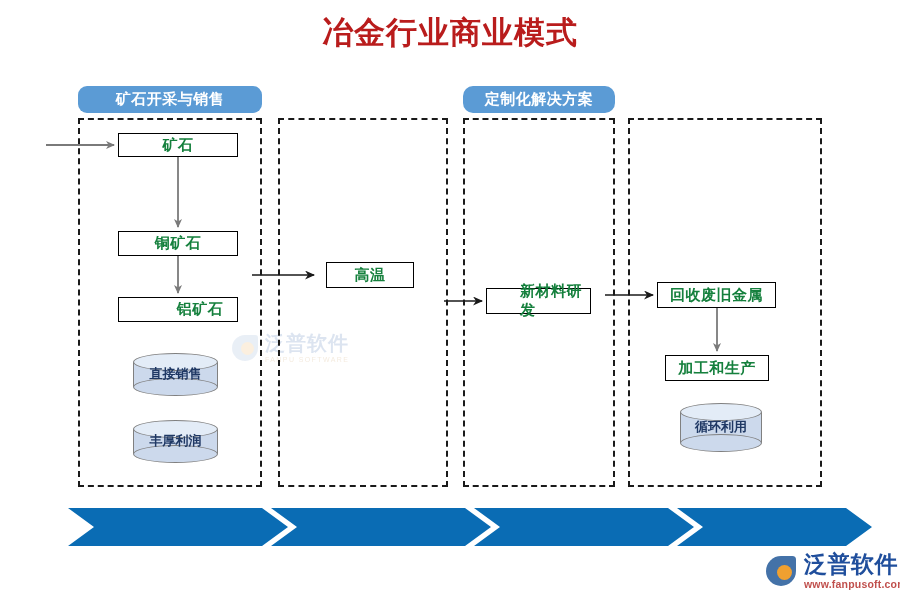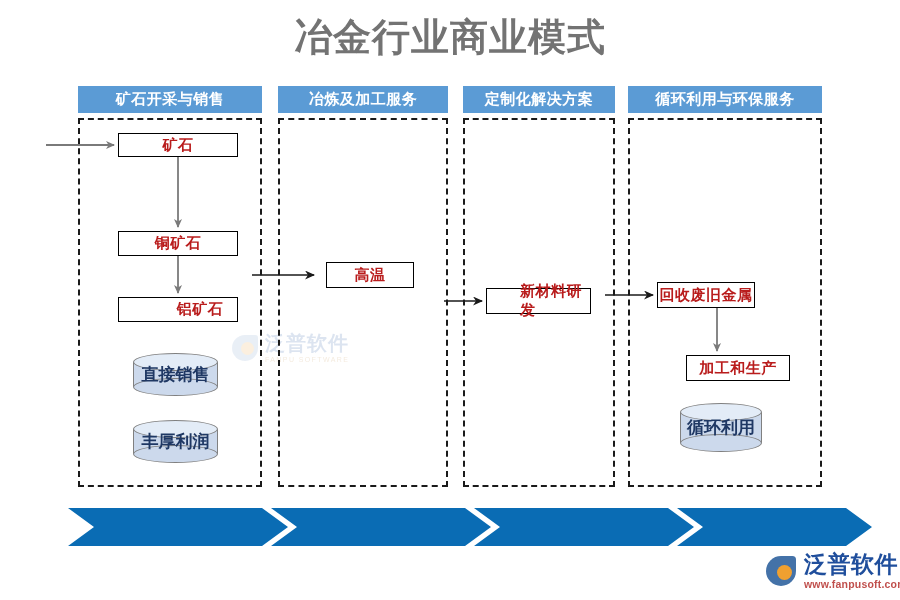--- a/index.html
+++ b/index.html
@@ -21,23 +21,23 @@
   }
 
   
   .page-title {
     position: absolute;
     left: 0;
     top: 12px;
     width: 900px;
     text-align: center;
     font-family: "Liberation Serif", "DejaVu Serif", serif;
-    font-size: 38px;
-    font-weight: bold;
-    color: #737373;
+    font-size: 31px;
+    font-weight: bold;
+    color: #b91c1c;
     letter-spacing: 1px;
   }
 
   
   .watermark {
     position: absolute;
     left: 232px;
     top: 327px;
     width: 160px;
     height: 42px;
@@ -117,21 +117,21 @@
     position: absolute;
     border: 1.4px solid #000000;
     background: #ffffff;
     box-sizing: border-box;
     display: flex;
     align-items: center;
     justify-content: center;
     font-family: "Liberation Serif", "DejaVu Serif", serif;
     font-size: 15px;
     font-weight: bold;
-    color: #b91c1c;
+    color: #15803d;
     letter-spacing: 0.5px;
   }
 
   
   .cyl {
     position: absolute;
     box-sizing: border-box;
   }
   .cyl .cyl-body {
     position: absolute;
@@ -164,21 +164,21 @@
     z-index: 1;
   }
   .cyl .cyl-label {
     position: absolute;
     left: 0; right: 0; top: 0; bottom: 0;
     display: flex;
     align-items: center;
     justify-content: center;
     text-align: center;
     font-family: "Liberation Serif", "DejaVu Serif", serif;
-    font-size: 17px;
+    font-size: 13px;
     font-weight: bold;
     color: #1f3864;
     z-index: 3;
     line-height: 1.15;
     padding: 0 4px;
     box-sizing: border-box;
   }
 
   
   #connectors {
@@ -260,24 +260,22 @@
   <div class="page-title">冶金行业商业模式</div>
 
   <div class="watermark">
     <div class="wm-mark"></div>
     <div class="wm-text">
       <span class="wm-cn">泛普软件</span>
       <span class="wm-en">FANPU SOFTWARE</span>
     </div>
   </div>
 
-  <div class="lane-header" style="left:78px;width:184px;">矿石开采与销售</div>
-  <div class="lane-header" style="left:278px;width:170px;">冶炼及加工服务</div>
-  <div class="lane-header" style="left:463px;width:152px;">定制化解决方案</div>
-  <div class="lane-header" style="left:628px;width:194px;">循环利用与环保服务</div>
+  <div class="lane-header" style="left:78px;width:184px;border-radius:9px;">矿石开采与销售</div>
+  <div class="lane-header" style="left:463px;width:152px;border-radius:10px;">定制化解决方案</div>
 
   <div class="lane-panel" style="left:78px;width:184px;"></div>
   <div class="lane-panel" style="left:278px;width:170px;"></div>
   <div class="lane-panel" style="left:463px;width:152px;"></div>
   <div class="lane-panel" style="left:628px;width:194px;"></div>
 
   <div class="proc-box" style="left:118px;top:133px;width:120px;height:24px;">矿石</div>
   <div class="proc-box" style="left:118px;top:231px;width:120px;height:25px;">铜矿石</div>
   <div class="proc-box" style="left:118px;top:297px;width:120px;height:25px;padding-left:44px;">铝矿石</div>
 
@@ -291,22 +289,22 @@
     <div class="cyl-bottom"></div>
     <div class="cyl-body"></div>
     <div class="cyl-top"></div>
     <div class="cyl-label">丰厚利润</div>
   </div>
 
   <div class="proc-box" style="left:318px;top:262px;width:88px;height:26px;margin-left:8px;">高温</div>
 
   <div class="proc-box" style="left:486px;top:288px;width:105px;height:26px;padding-left:33px;">新材料研发</div>
 
-  <div class="proc-box" style="left:657px;top:282px;width:98px;height:26px;">回收废旧金属</div>
-  <div class="proc-box" style="left:665px;top:355px;width:104px;height:26px;margin-left:21px;">加工和生产</div>
+  <div class="proc-box" style="left:657px;top:282px;width:119px;height:26px;">回收废旧金属</div>
+  <div class="proc-box" style="left:665px;top:355px;width:104px;height:26px;">加工和生产</div>
   <div class="cyl" style="left:680px;top:403px;width:82px;height:49px;">
     <div class="cyl-bottom"></div>
     <div class="cyl-body"></div>
     <div class="cyl-top"></div>
     <div class="cyl-label">循环利用</div>
   </div>
 
   <svg id="connectors" viewBox="0 0 900 600">
     <defs>
       <marker id="arrow-gray" markerWidth="9" markerHeight="8" refX="8" refY="4" orient="auto" markerUnits="userSpaceOnUse">

